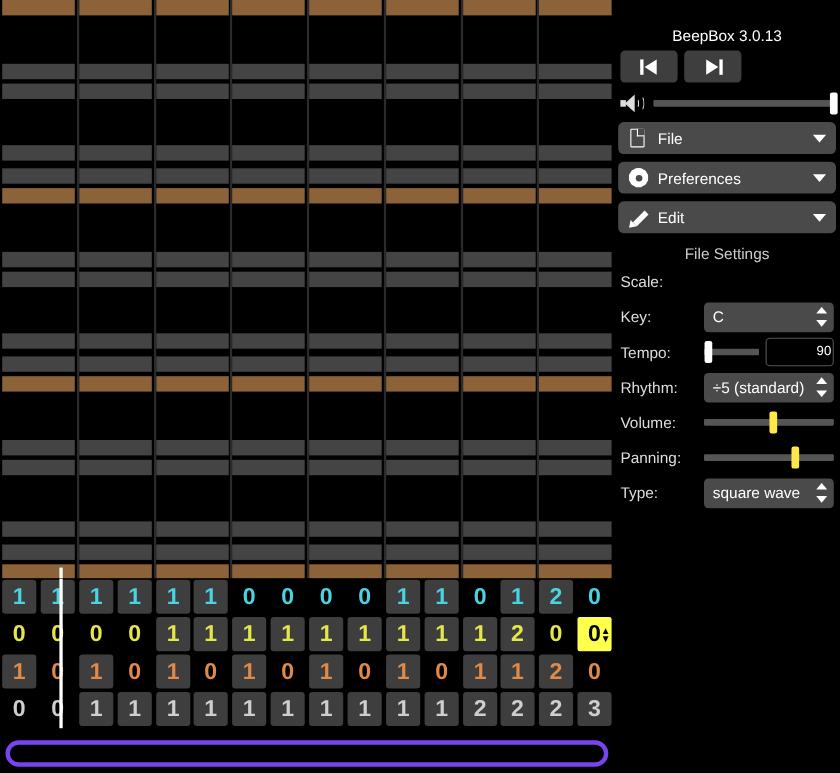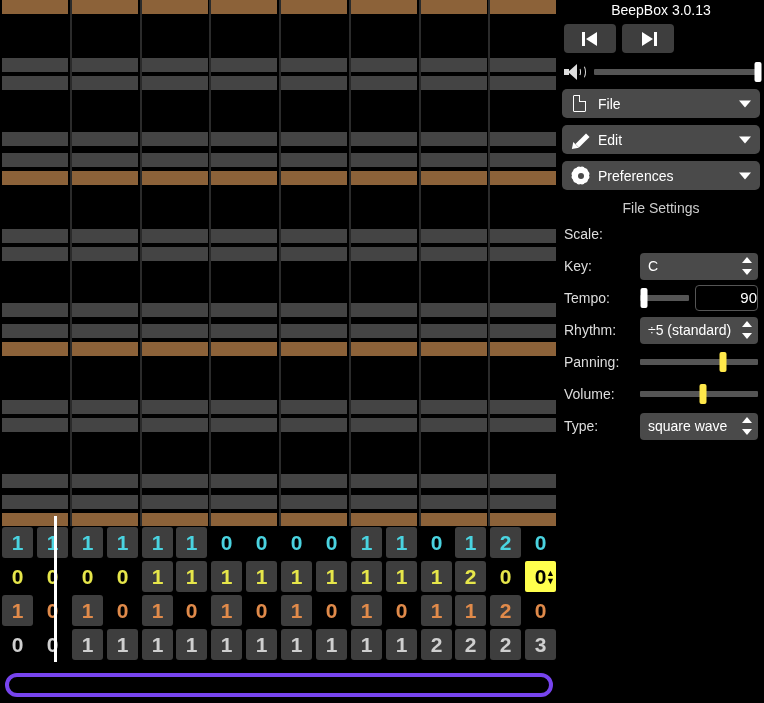--- a/index.html
+++ b/index.html
@@ -125,21 +125,21 @@
     width: 206px; height: 703px;
     background: #000;
     flex: 0 0 206px;
     padding: 0 4px;
   }
 
   .version-title {
     color: #ffffff;
     font-size: 14px;
     text-align: center;
-    margin-top: 1px;
+    margin-top: 23px;
     height: 18px;
     line-height: 18px;
   }
 
   
   .transport-row {
     display: flex;
     gap: 6px;
     margin-top: 5px;
     padding: 0 2px;
@@ -413,21 +413,21 @@
     align-items: center;
     gap: 6px;
   }
   .tempo-number {
     flex: 0 0 62px;
     height: 26px;
     background: #000;
     border: 1.5px solid #555;
     border-radius: 4px;
     color: #ffffff;
-    font-size: 15px;
+    font-size: 12px;
     text-align: center;
     line-height: 23px;
     padding-left: 44px;
   }
 
   .customize-btn {
     margin-top: 8px;
     height: 27px;
     background: #4a4a4a;
     border-radius: 5px;
@@ -714,39 +714,39 @@
     <div class="menu-btn">
       <span class="mi">
           <span class="file-icon-shape"></span>
         </span>
       <span class="mlabel">File</span>
       <span class="menu-caret"></span>
     </div>
 
     <div class="menu-btn">
       <span class="mi">
-          <span class="pencil-icon-shape"></span>
-        </span>
-      <span class="mlabel">Edit</span>
-      <span class="menu-caret"></span>
-    </div>
-
-    <div class="menu-btn">
-      <span class="mi">
         <span class="gear-icon-shape">
           <span class="g-outer"></span>
             <span class="g-t1"></span>
             <span class="g-t2"></span>
             <span class="g-hole"></span>
         </span>
       </span>
       <span class="mlabel">Preferences</span>
       <span class="menu-caret"></span>
     </div>
 
+    <div class="menu-btn">
+      <span class="mi">
+          <span class="pencil-icon-shape"></span>
+        </span>
+      <span class="mlabel">Edit</span>
+      <span class="menu-caret"></span>
+    </div>
+
     <div class="section-title">File Settings</div>
 
     <div class="setting-row">
       <span class="setting-label">Scale:</span>
     </div>
 
     <div class="setting-row">
       <span class="setting-label">Key:</span>
       <div class="select-box">
         <span>C</span>
@@ -768,30 +768,30 @@
     <div class="setting-row">
       <span class="setting-label">Rhythm:</span>
       <div class="select-box">
         <span>÷5 (standard)</span>
         <span class="spin-arrows"></span>
       </div>
     </div>
 
 
     <div class="setting-row">
+      <span class="setting-label">Volume:</span>
+      <div class="slider-track">
+        <div class="slider-thumb yellow" id="inst-vol-thumb" style="left: 53%;"></div>
+      </div>
+    </div>
+
+    <div class="setting-row">
       <span class="setting-label">Panning:</span>
       <div class="slider-track">
         <div class="slider-thumb yellow" id="pan-thumb" style="left: 70%;"></div>
-      </div>
-    </div>
-
-    <div class="setting-row">
-      <span class="setting-label">Volume:</span>
-      <div class="slider-track">
-        <div class="slider-thumb yellow" id="inst-vol-thumb" style="left: 53%;"></div>
       </div>
     </div>
 
     <div class="setting-row">
       <span class="setting-label">Type:</span>
       <div class="select-box">
         <span>square wave</span>
         <span class="spin-arrows"></span>
       </div>
     </div>

